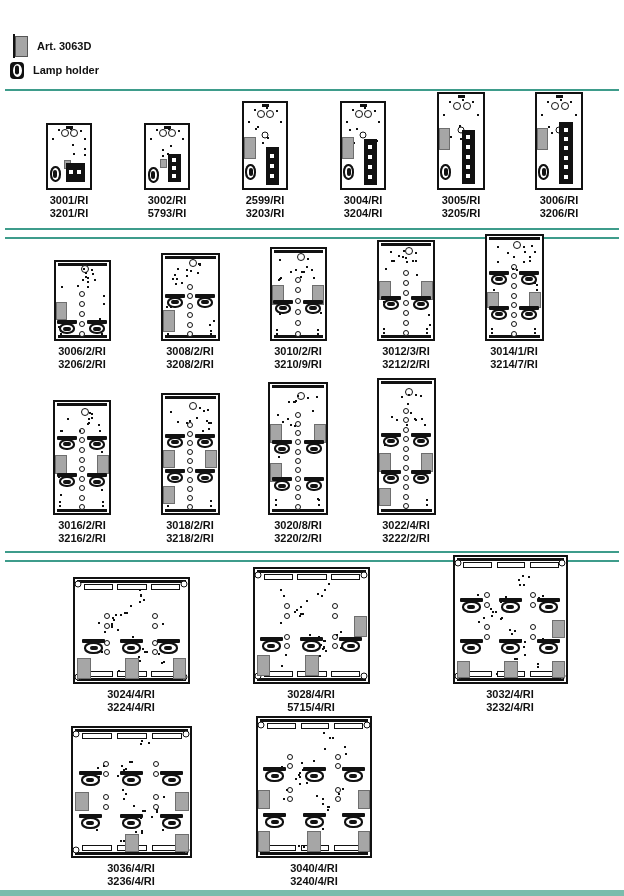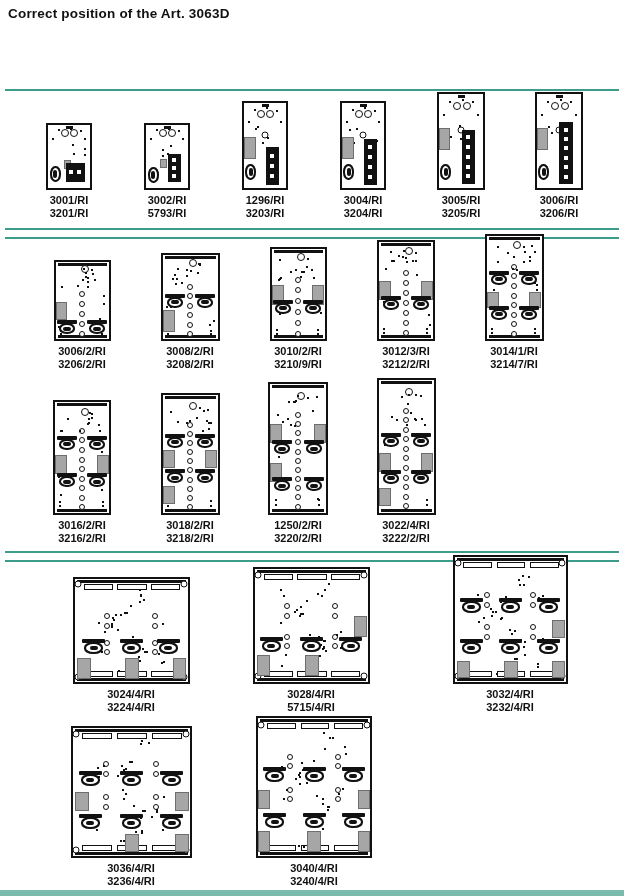--- a/index.html
+++ b/index.html
@@ -53,22 +53,34 @@
   .dot{position:absolute;background:#111;}
   .cc{transform:translate(-50%,-50%);}
   .tblock{position:absolute;background:#111;display:flex;align-items:center;justify-content:space-evenly;}
   .tblock.v{flex-direction:column;}
   .tsq{width:4px;height:4px;background:#fff;flex:none;}
 </style>
 </head>
 <body>
 
 <div class="page">
-  <div class="title">Correct position of the Art. 3063D</div>
 
+  <div class="legend">
+    <div class="legend-row">
+      <span class="art-ico">
+          <span class="pole"></span>
+          <span class="plate"></span>
+        </span>
+      <span class="legend-label">Art. 3063D</span>
+    </div>
+    <div class="legend-row">
+      <span class="lamp-ico"></span>
+      <span class="legend-label">Lamp holder</span>
+    </div>
+  </div>
 
   <div class="sep single" style="top:89px"></div>
   <div class="sep double" style="top:228px"></div>
   <div class="sep double" style="top:551px"></div>
   <div class="footer-bar"></div>
 
   <div class="row row-1">
       <div class="cell">
         <div class="dbox" style="width: 42px; height: 63px;">
           <div class="circ cc" style="left: 40%; top: 13%; width: 6px; height: 6px;"></div>
@@ -139,21 +151,21 @@
           <div class="dot cc" style="left: 29.0123%; top: 30.0179%; width: 2px; height: 2px;"></div>
           <div class="gray" style="left: 0%; top: 40%; width: 28%; height: 26%;"></div>
           <div class="tblock v" style="left: 52%; top: 52%; width: 31%; height: 44%;">
             <div class="tsq"></div>
             <div class="tsq"></div>
             <div class="tsq"></div>
           </div>
           <div class="lamp v" style="width: 11px; height: 16px; left: 1.22px; top: 60.85px;"></div>
         </div>
         <div class="dlabel">
-          <div>1296/RI</div>
+          <div>2599/RI</div>
           <div>3203/RI</div>
         </div>
       </div>
       <div class="cell">
         <div class="dbox" style="width: 42px; height: 85px;">
           <div class="circ cc" style="left: 40%; top: 13%; width: 6px; height: 6px;"></div>
           <div class="circ cc" style="left: 63%; top: 13%; width: 6px; height: 6px;"></div>
           <div class="dot" style="left: 44%; top: 1px; width: 7px; height: 3px;"></div>
           <div class="dot cc" style="left: 25%; top: 8%; width: 2px; height: 2px;"></div>
           <div class="dot cc" style="left: 55%; top: 6%; width: 2px; height: 2px;"></div>
@@ -655,21 +667,21 @@
             <div class="hood"></div>
           </div>
           <div class="lamp h" style="width: 16px; height: 11px; left: 4.32px; top: 96.41px;">
             <div class="hood"></div>
           </div>
           <div class="lamp h" style="width: 16px; height: 11px; left: 35.68px; top: 96.41px;">
             <div class="hood"></div>
           </div>
         </div>
         <div class="dlabel">
-          <div>1250/2/RI</div>
+          <div>3020/8/RI</div>
           <div>3220/2/RI</div>
         </div>
       </div>
       <div class="cell">
         <div class="dbox" style="width: 55px; height: 133px;">
           <div class="rail" style="top: 1px;"></div>
           <div class="rail" style="bottom: 1px;"></div>
           <div class="circ cc" style="left: 55%; top: 9%; width: 6px; height: 6px;"></div>
           <div class="dot cc" style="left: 68%; top: 11%; width: 2px; height: 2px;"></div>
           <div class="circ cc" style="left: 50%; top: 23%; width: 4px; height: 4px;"></div>

